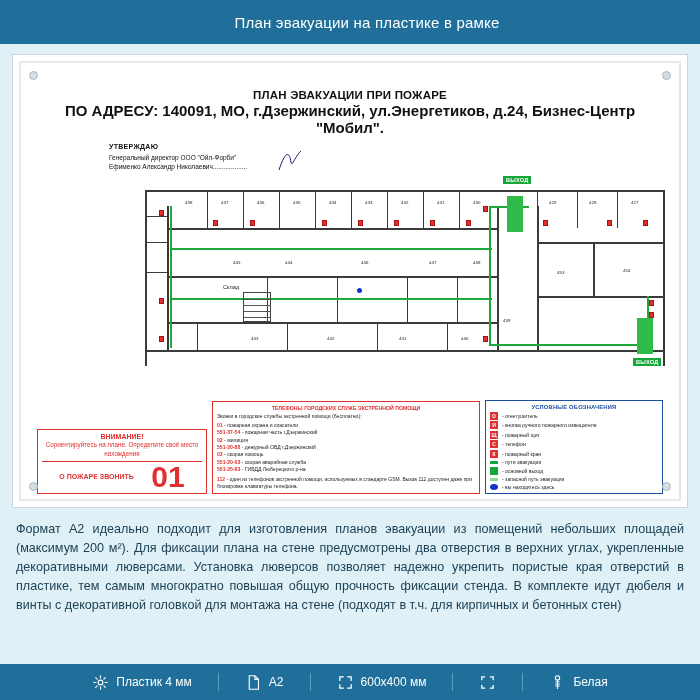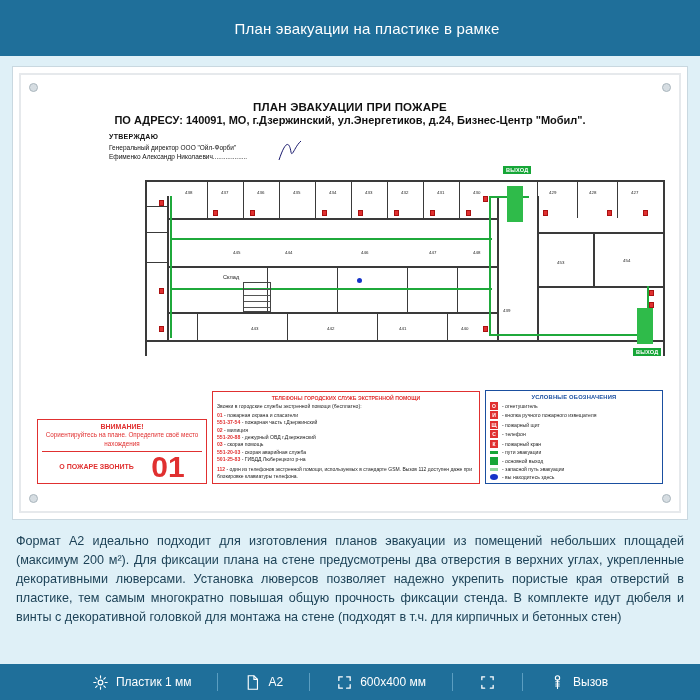--- a/index.html
+++ b/index.html
@@ -8,21 +8,21 @@
     width:700px; height:700px;
     background:#dff0f7;
     font-family:"Liberation Sans", sans-serif;
     color:#1b3a4b;
     overflow:hidden;
     position:relative;
   }
 
   
   .topbar {
-    height:56px;
+    height:44px;
     background:#1f6f9a;
     color:#ffffff;
     display:flex;
     align-items:center;
     justify-content:center;
     font-size:15px;
     letter-spacing:.2px;
     padding-left:34px;
   }
 
@@ -49,21 +49,21 @@
     border:1px solid #aab6bd;
   }
   .g-tl { left:8px; top:8px; }
   .g-tr { right:8px; top:8px; }
   .g-bl { left:8px; bottom:8px; }
   .g-br { right:8px; bottom:8px; }
 
   .title-block { text-align:center; margin-top:18px; }
   .title-1 { font-size:11.5px; font-weight:bold; letter-spacing:.2px; color:#111; }
   .title-2 { font-size:12px; font-weight:bold; color:#111; margin-top:1px; }
-  .title-3 { font-size:11px; font-weight:bold; color:#111; margin-top:1px; }
+  .title-3 { font-size:15px; font-weight:bold; color:#111; margin-top:1px; }
 
   .approve {
     margin-top:6px;
     margin-left:78px;
     font-size:6.5px;
     color:#111;
     line-height:1.5;
     position:relative;
     width:250px;
   }
@@ -387,21 +387,21 @@
 
 <div class="desc">Формат А2 идеально подходит для изготовления планов эвакуации из помещений небольших площадей (максимум 200 м²). Для фиксации плана на стене предусмотрены два отверстия в верхних углах, укрепленные декоративными люверсами. Установка люверсов позволяет надежно укрепить пористые края отверстий в пластике, тем самым многократно повышая общую прочность фиксации стенда. В комплекте идут дюбеля и винты с декоративной головкой для монтажа на стене (подходят в т.ч. для кирпичных и бетонных стен)</div>
 
 <div class="bottombar">
 
   <div class="bb-item">
     <svg class="bb-ico" viewBox="0 0 24 24">
       <circle cx="12" cy="12" r="3.3" fill="none" stroke="#fff" stroke-width="1.6"></circle>
       <path d="M12 2.5v3M12 18.5v3M2.5 12h3M18.5 12h3M5.2 5.2l2.1 2.1M16.7 16.7l2.1 2.1M18.8 5.2l-2.1 2.1M7.3 16.7l-2.1 2.1" stroke="#fff" stroke-width="1.6" stroke-linecap="round"></path>
     </svg>
-    <span>Пластик 1 мм</span>
+    <span>Пластик 4 мм</span>
   </div>
   <div class="bb-sep"></div>
 
   <div class="bb-item">
     <svg class="bb-ico" viewBox="0 0 24 24">
       <path d="M6 2.5h8l5 5v14H6z" fill="none" stroke="#fff" stroke-width="1.6"></path>
       <path d="M14 2.5v5h5" fill="none" stroke="#fff" stroke-width="1.6"></path>
     </svg>
     <span>A2</span>
   </div>
@@ -420,15 +420,15 @@
       <path d="M4 8V4h4M20 8V4h-4M4 16v4h4M20 16v4h-4" fill="none" stroke="#fff" stroke-width="1.8" stroke-linecap="round"></path>
     </svg>
   </div>
   <div class="bb-sep"></div>
 
   <div class="bb-item">
     <svg class="bb-ico" viewBox="0 0 24 24">
       <circle cx="12" cy="5.5" r="3" fill="none" stroke="#fff" stroke-width="1.6"></circle>
       <path d="M12 8.5v12M9.5 11h5M9.5 14h5M9.5 17h5" stroke="#fff" stroke-width="1.5" stroke-linecap="round"></path>
     </svg>
-    <span>Вызов</span>
+    <span>Белая</span>
   </div>
 </div>
 
 </body></html>

